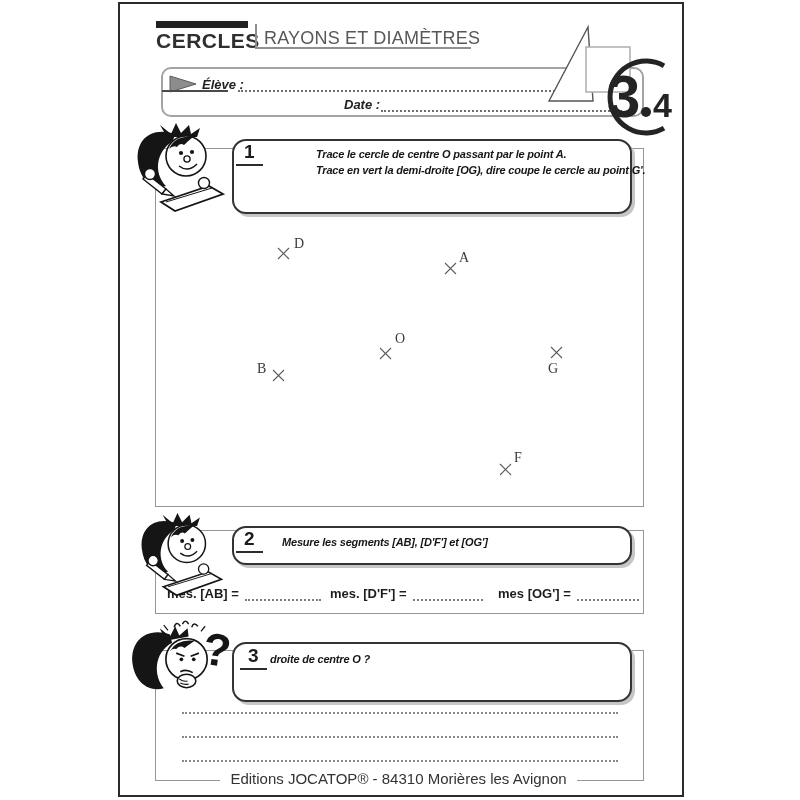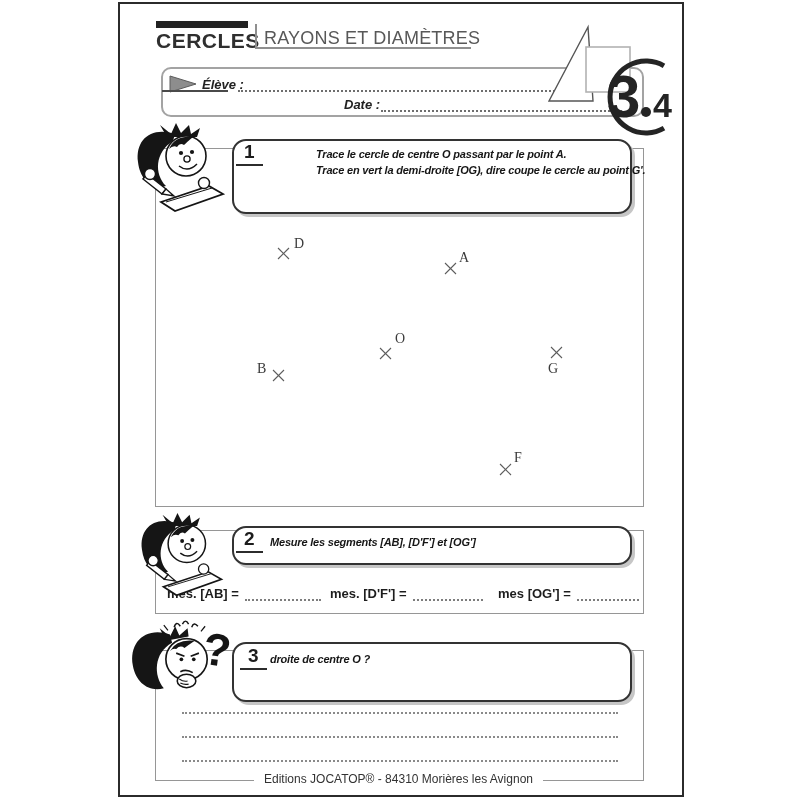--- a/index.html
+++ b/index.html
@@ -41,42 +41,42 @@
   .ex-num{font-size:19px;font-weight:bold;color:#1c1c1c;border-bottom:2px solid #2c2c2c;
           padding:0 8px 1px 8px;z-index:4;background:transparent;}
   #ex1-num{left:236px;top:141px;}
   #ex2-num{left:236px;top:528px;}
   #ex3-num{left:240px;top:645px;}
 
   .instr-text{z-index:4;font-size:11px;font-weight:bold;font-style:italic;color:#161616;
               letter-spacing:-.2px;line-height:16.4px;}
   .instr-text span{display:block;white-space:nowrap;}
   #ex1-text{left:282px;top:146px;width:356px;margin-left:34px;}
-  #ex2-text{left:270px;top:534px;}
+  #ex2-text{left:282px;top:534px;}
   #ex3-text{left:270px;top:651px;width:352px;line-height:17.5px;}
 
   
   #points-layer{left:0;top:0;width:800px;height:800px;z-index:2;}
   .pt{position:absolute;width:13px;height:13px;margin-left:-6px;margin-top:-6px;}
   .pt svg line{stroke:#5d5d5d;stroke-width:1.1;}
   .pt-label{position:absolute;font-family:"Liberation Serif",serif;font-size:14px;color:#3a3a3a;white-space:nowrap;}
 
   
   .mes-group{display:flex;align-items:flex-end;z-index:2;}
   .mes-label{font-size:13px;font-weight:bold;color:#1d1d1d;white-space:nowrap;}
   .mes-dots{display:inline-block;border-bottom:2px dotted #7d7d7d;height:11px;margin-left:6px;}
   #mes1{left:167px;top:586px;} #mes1 .mes-dots{width:76px;}
   #mes2{left:330px;top:586px;} #mes2 .mes-dots{width:70px;}
   #mes3{left:498px;top:586px;} #mes3 .mes-dots{width:62px;}
 
   .answer-line{left:182px;width:436px;height:0;border-bottom:2px dotted #8a8a8a;}
   #ans1{top:712px;} #ans2{top:736px;} #ans3{top:760px;}
 
   
-  #footer{left:155px;top:771px;width:487px;text-align:center;z-index:5;font-size:12px;color:#333;line-height:16px;}
+  #footer{left:155px;top:771px;width:487px;text-align:center;z-index:5;font-size:15px;color:#333;line-height:16px;}
   #footer span{background:#fff;padding:0 10px;}
 
   .char{z-index:4;}
   #char1{left:133px;top:122px;}
   #char2{left:137px;top:512px;}
   #char3{left:128px;top:618px;}
   #emblem{left:530px;top:15px;z-index:1;}
   #flag-arrow{left:169px;top:75px;}
 </style>
 </head>

